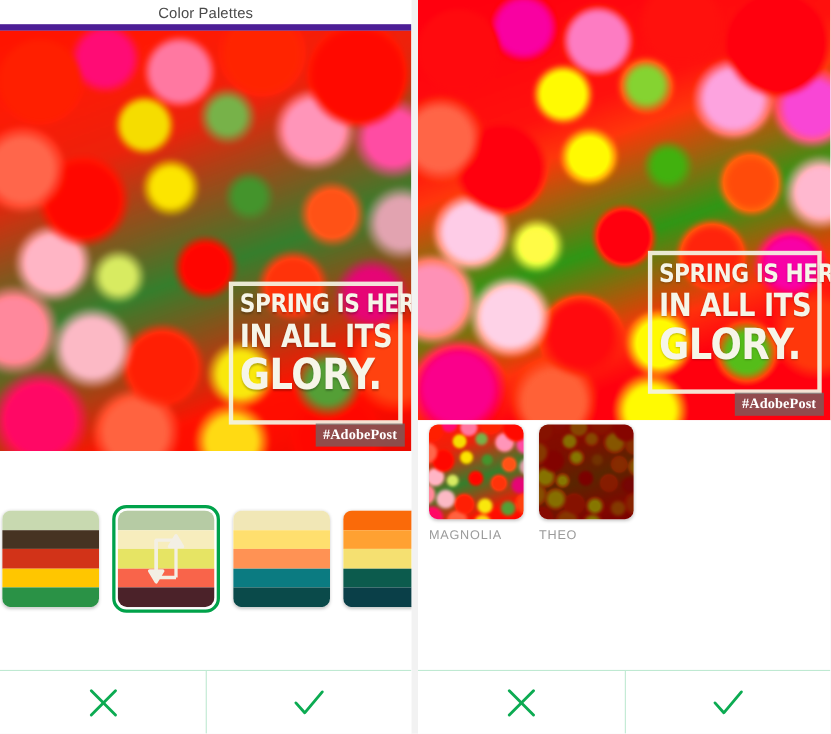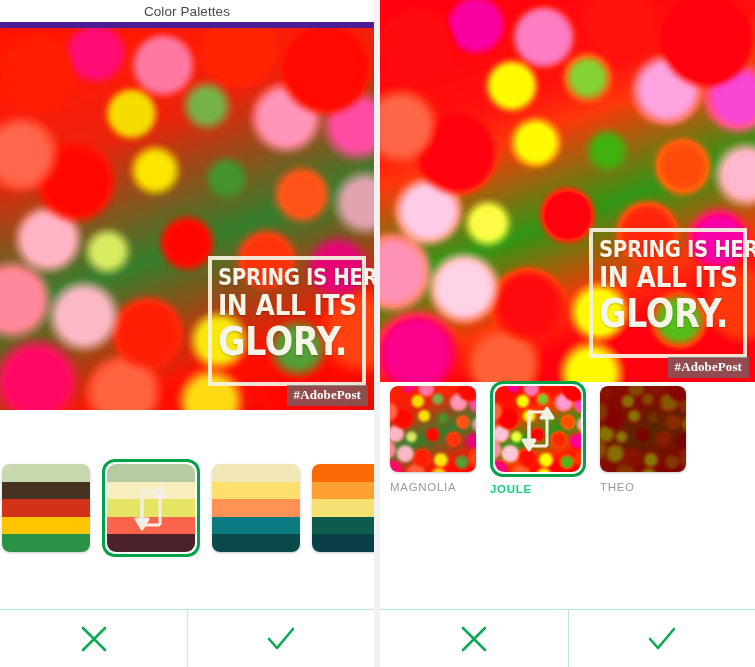--- a/index.html
+++ b/index.html
@@ -285,33 +285,20 @@
     </div>
 
     <div class="options">
       <div class="thumb-row" id="filter-row">
           <div class="thumb-cell">
             <div class="thumb">
               <div class="photo thumb-img" style="filter: blur(1px) saturate(1.25); transform: scale(1.02);"></div>
             </div>
             <div class="thumb-label">MAGNOLIA</div>
           </div>
-          <div class="thumb-cell selected">
-            <div class="thumb-selected-wrap">
-              <div class="thumb">
-                <div class="photo thumb-img" style="filter: blur(1px) saturate(1.7) brightness(1.12); transform: scale(1.02);"></div>
-                <svg class="shuffle-icon" viewBox="0 0 44 50">
-                  <path d="M13 42 L13 8 L31 8 M31 42 L13 42" fill="none" stroke="#f3efe4" stroke-width="3" stroke-linejoin="round"></path>
-                  <path d="M31 42 L31 12 M31 4 L25 14 L37 14 Z" fill="#f3efe4" stroke="#f3efe4" stroke-width="3" stroke-linejoin="round"></path>
-                  <path d="M13 38 L13 8 M13 46 L7 36 L19 36 Z" fill="#f3efe4" stroke="#f3efe4" stroke-width="3" stroke-linejoin="round"></path>
-                </svg>
-              </div>
-            </div>
-            <div class="thumb-label">JOULE</div>
-          </div>
           <div class="thumb-cell">
             <div class="thumb">
               <div class="photo thumb-img" style="filter: blur(1px) sepia(0.9) saturate(5) hue-rotate(-18deg) brightness(0.52) contrast(1.25); transform: scale(1.02);"></div>
             </div>
             <div class="thumb-label">THEO</div>
           </div>
         </div>
     </div>
 
     <div class="action-bar">

